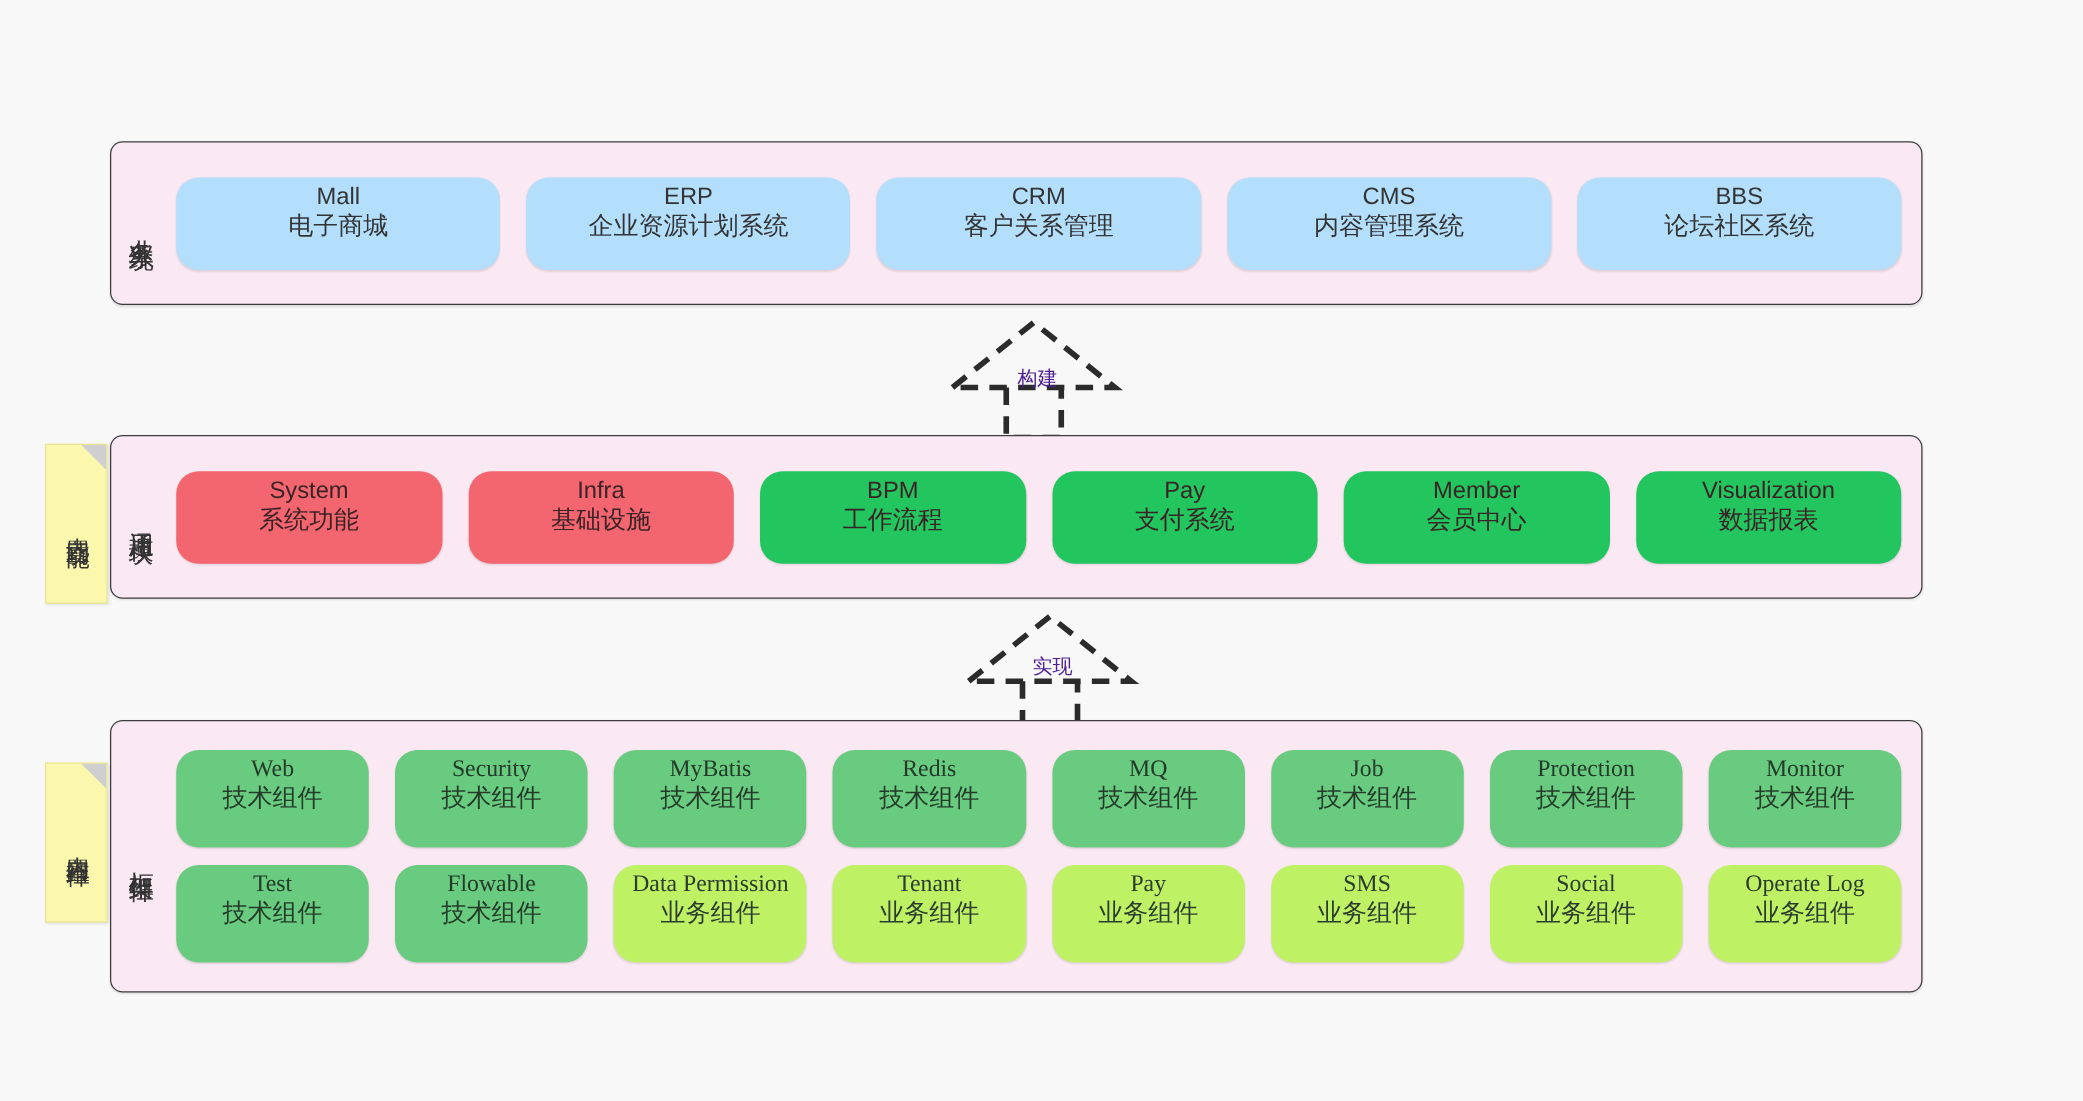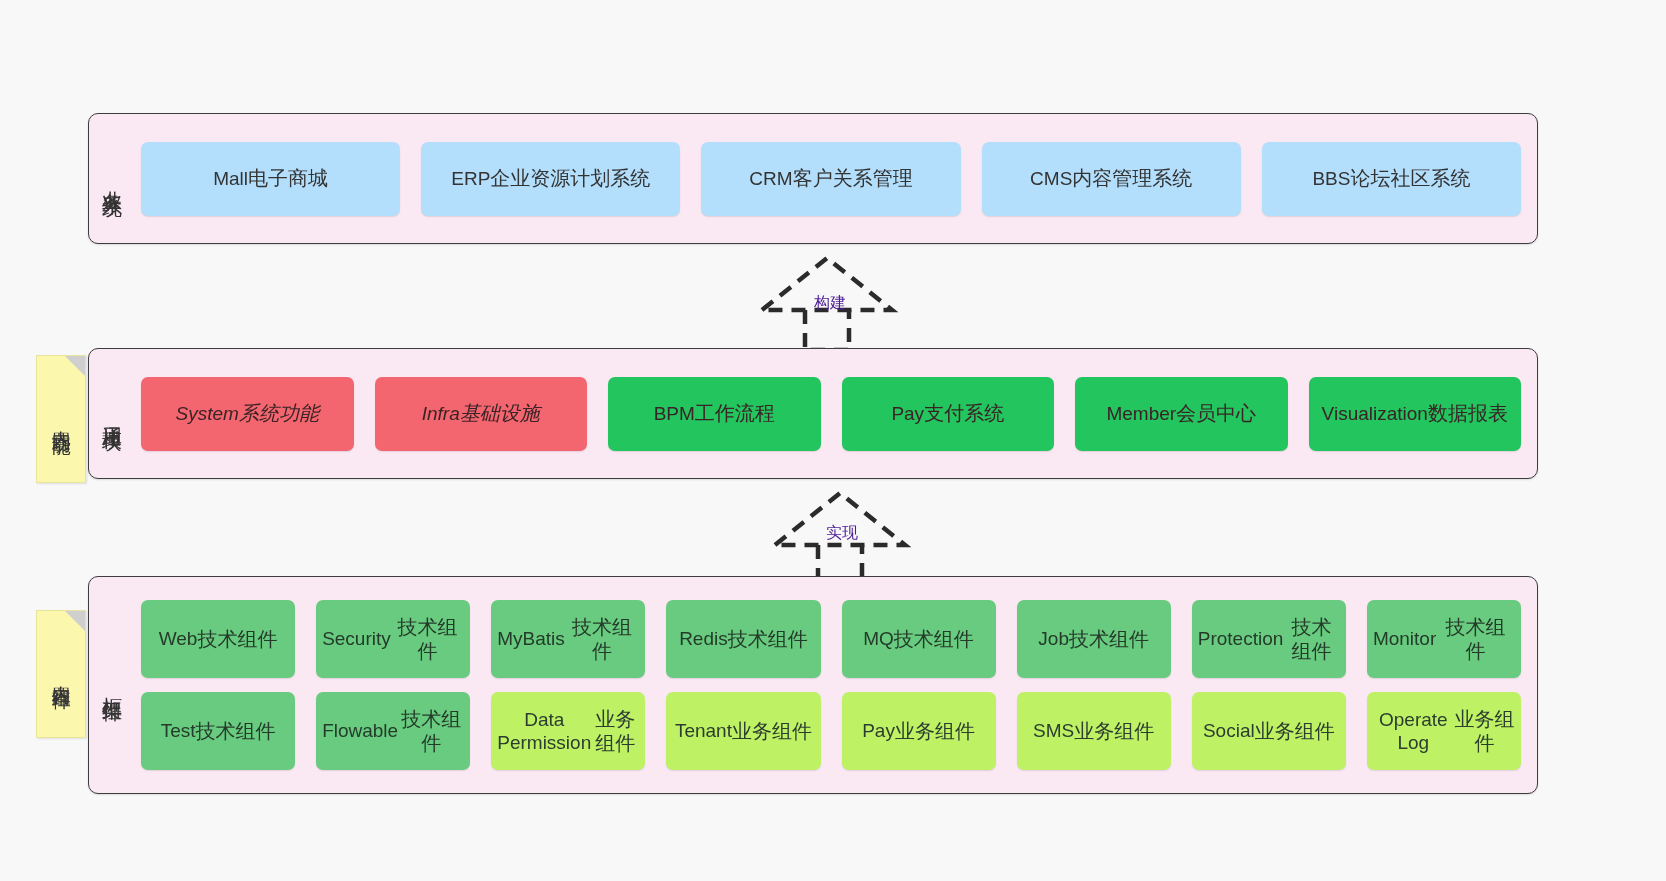--- a/index.html
+++ b/index.html
@@ -52,54 +52,53 @@
   }
   .row {
     display: flex;
     gap: 21px;
     align-items: stretch;
   }
 
   
   .box {
     flex: 1 1 0;
-    border-radius: 7px;
-    display: flex;
-    flex-direction: row;
+    border-radius: 18px;
+    display: flex;
+    flex-direction: column;
     align-items: center;
-    justify-content: center;
     text-align: center;
     line-height: 1.22;
     color: #2f3a33;
     padding: 4px 6px;
     box-shadow: 0 1px 1.5px rgba(0,0,0,0.10);
   }
   .box .t1 { font-size: 19px; }
   .box .t2 { font-size: 20px; }
 
   .box.blue   { background: #b3dffc; color: #333333; }
-  .box.red    { background: #f4666f; color: #3a2326; font-style: italic; }
+  .box.red    { background: #f4666f; color: #3a2326; }
   .box.pink   { background: #22c55e; color: #3a2326; }
   .box.green  { background: #68cb7f; color: #243b2a; }
   .box.lgreen { background: #bef264; color: #2c3d30; }
 
   
   #layer1 { left: 88px; top: 113px; width: 1450px; height: 131px; }
   #layer1 .row { height: 74px; }
   #layer1 .layer-body { padding-left: 6px; }
 
   
   #layer2 { left: 88px; top: 348px; width: 1450px; height: 131px; }
   #layer2 .row { height: 74px; }
   #layer2 .layer-body { padding-left: 6px; }
 
   
   #layer3 { left: 88px; top: 576px; width: 1450px; height: 218px; }
   #layer3 .row { height: 78px; }
-  #layer3 .layer-body { padding-left: 6px; gap: 14px; }
+  #layer3 .layer-body { padding-left: 6px; gap: 14px; font-family: Liberation Serif, serif; }
 
   
   .note {
     position: absolute;
     width: 50px;
     background: #fbf8ae;
     border: 1px solid #e8e49a;
     display: flex;
     align-items: center;
     justify-content: center;

